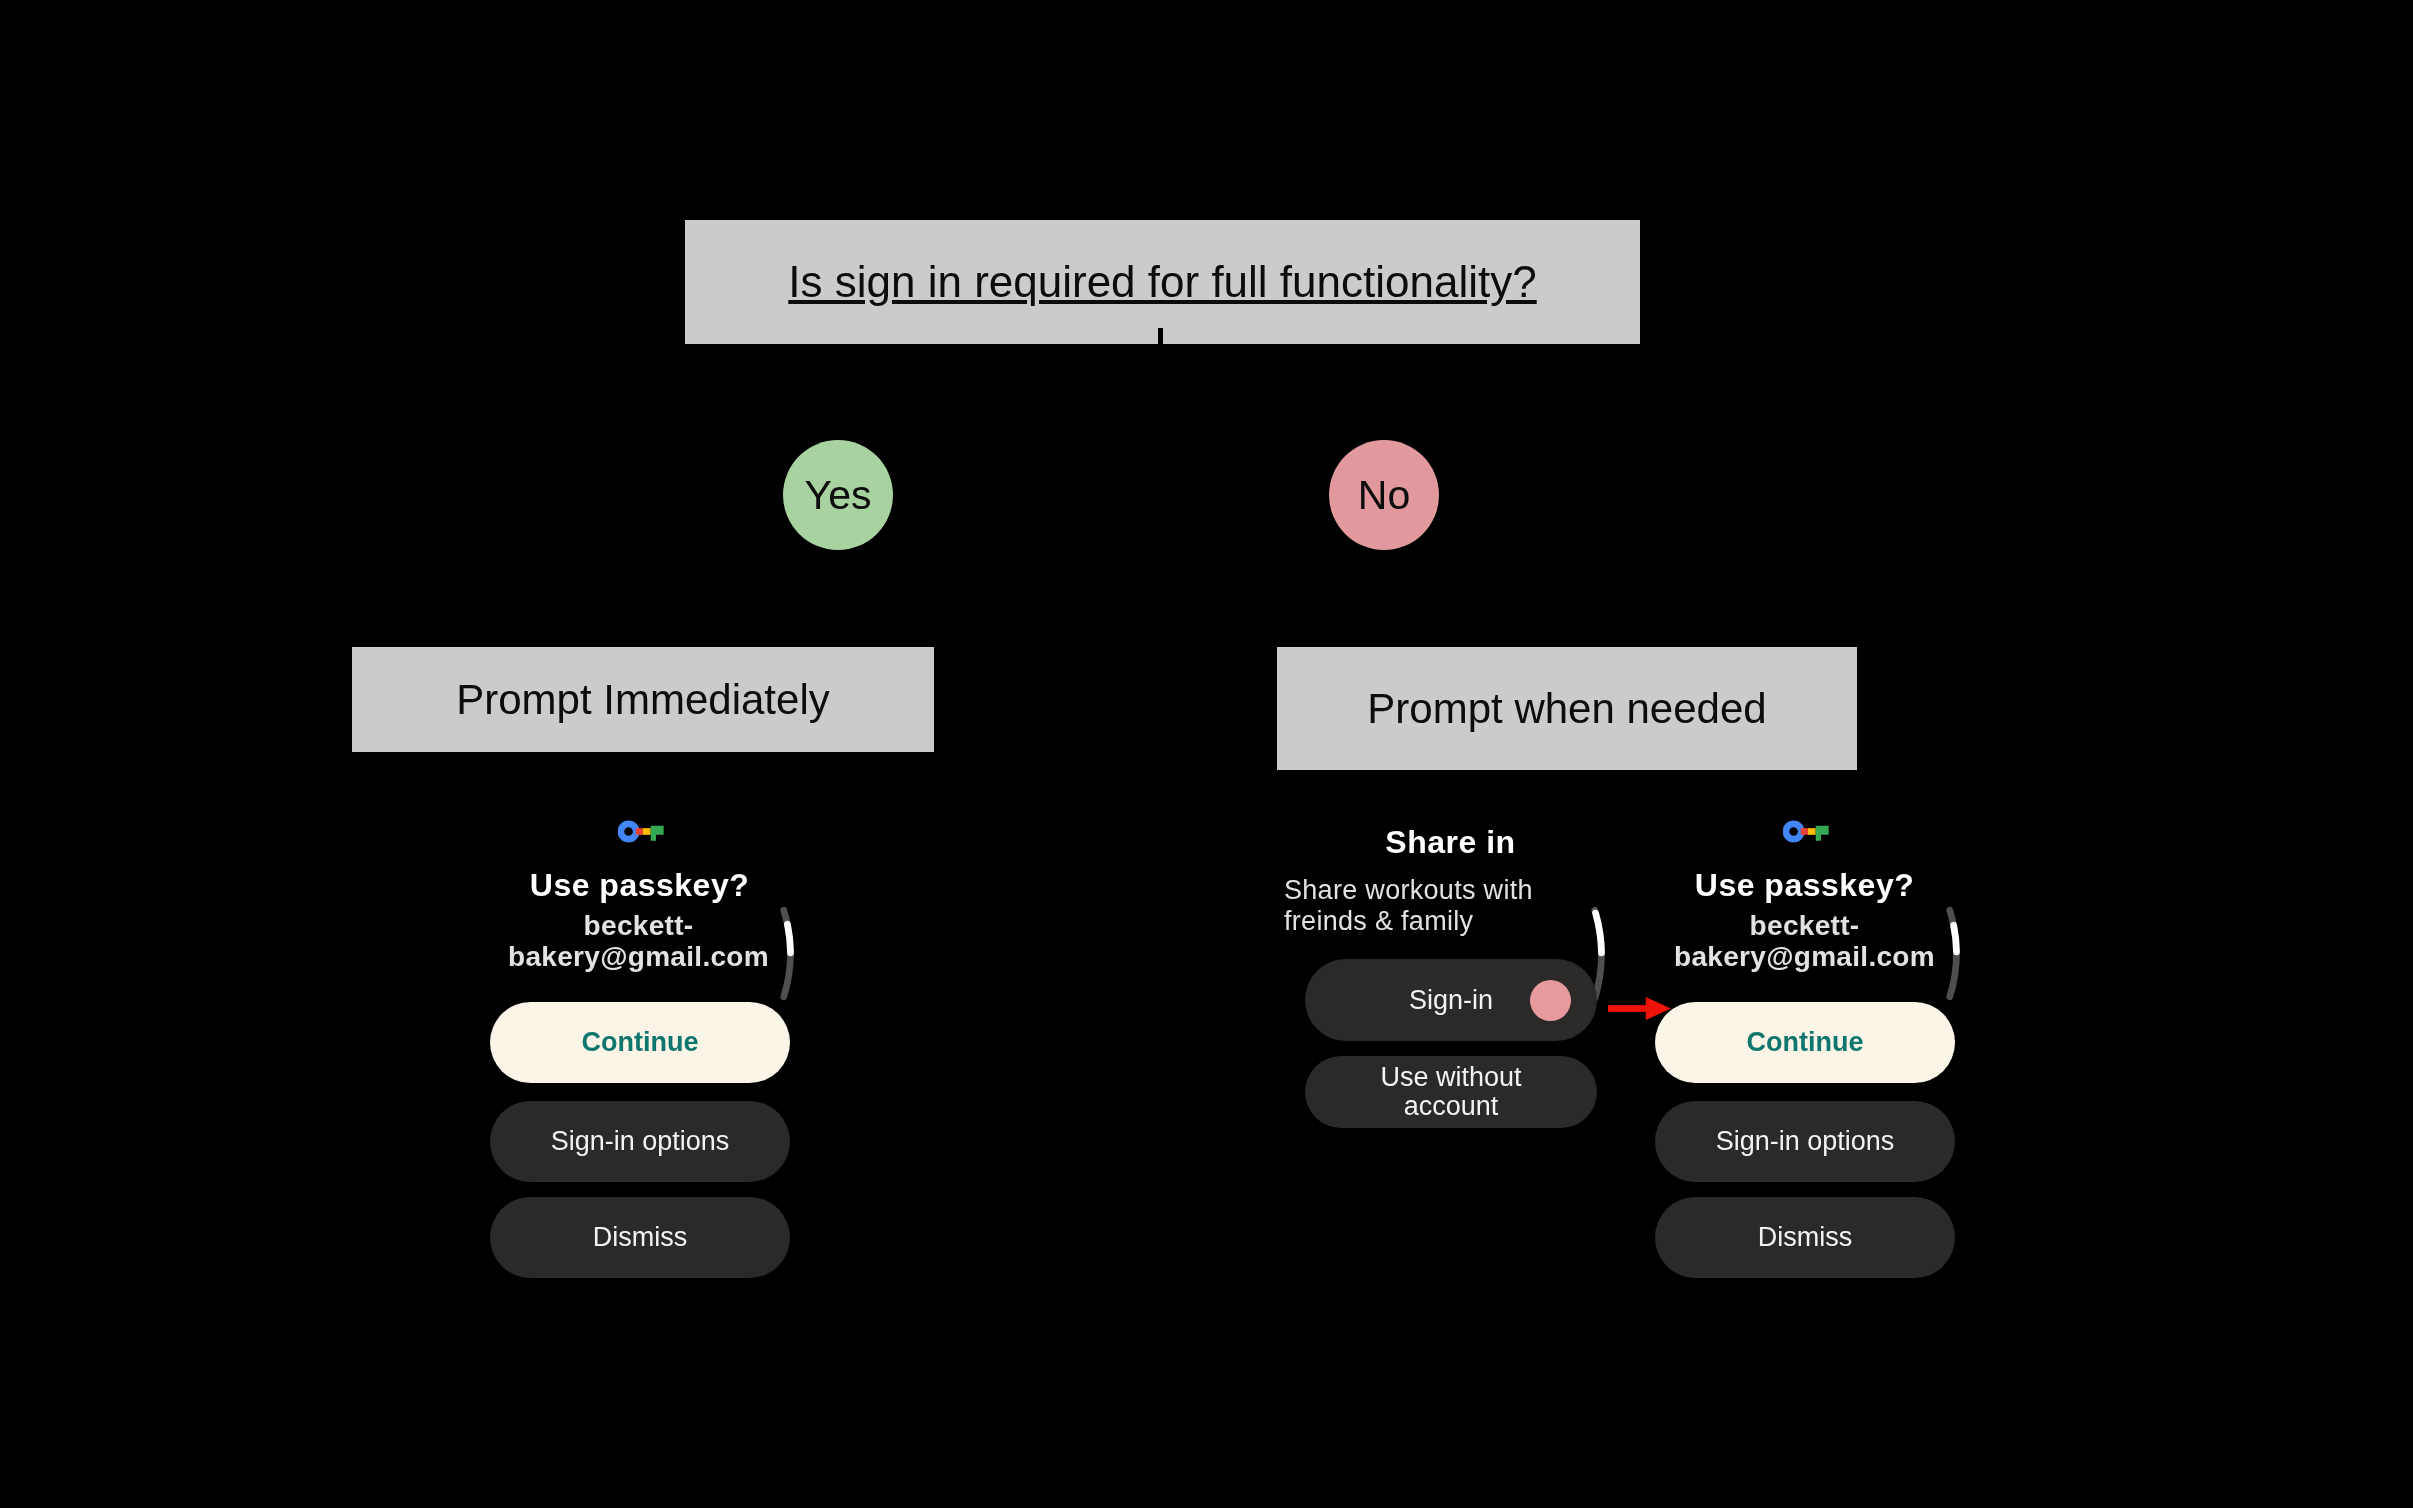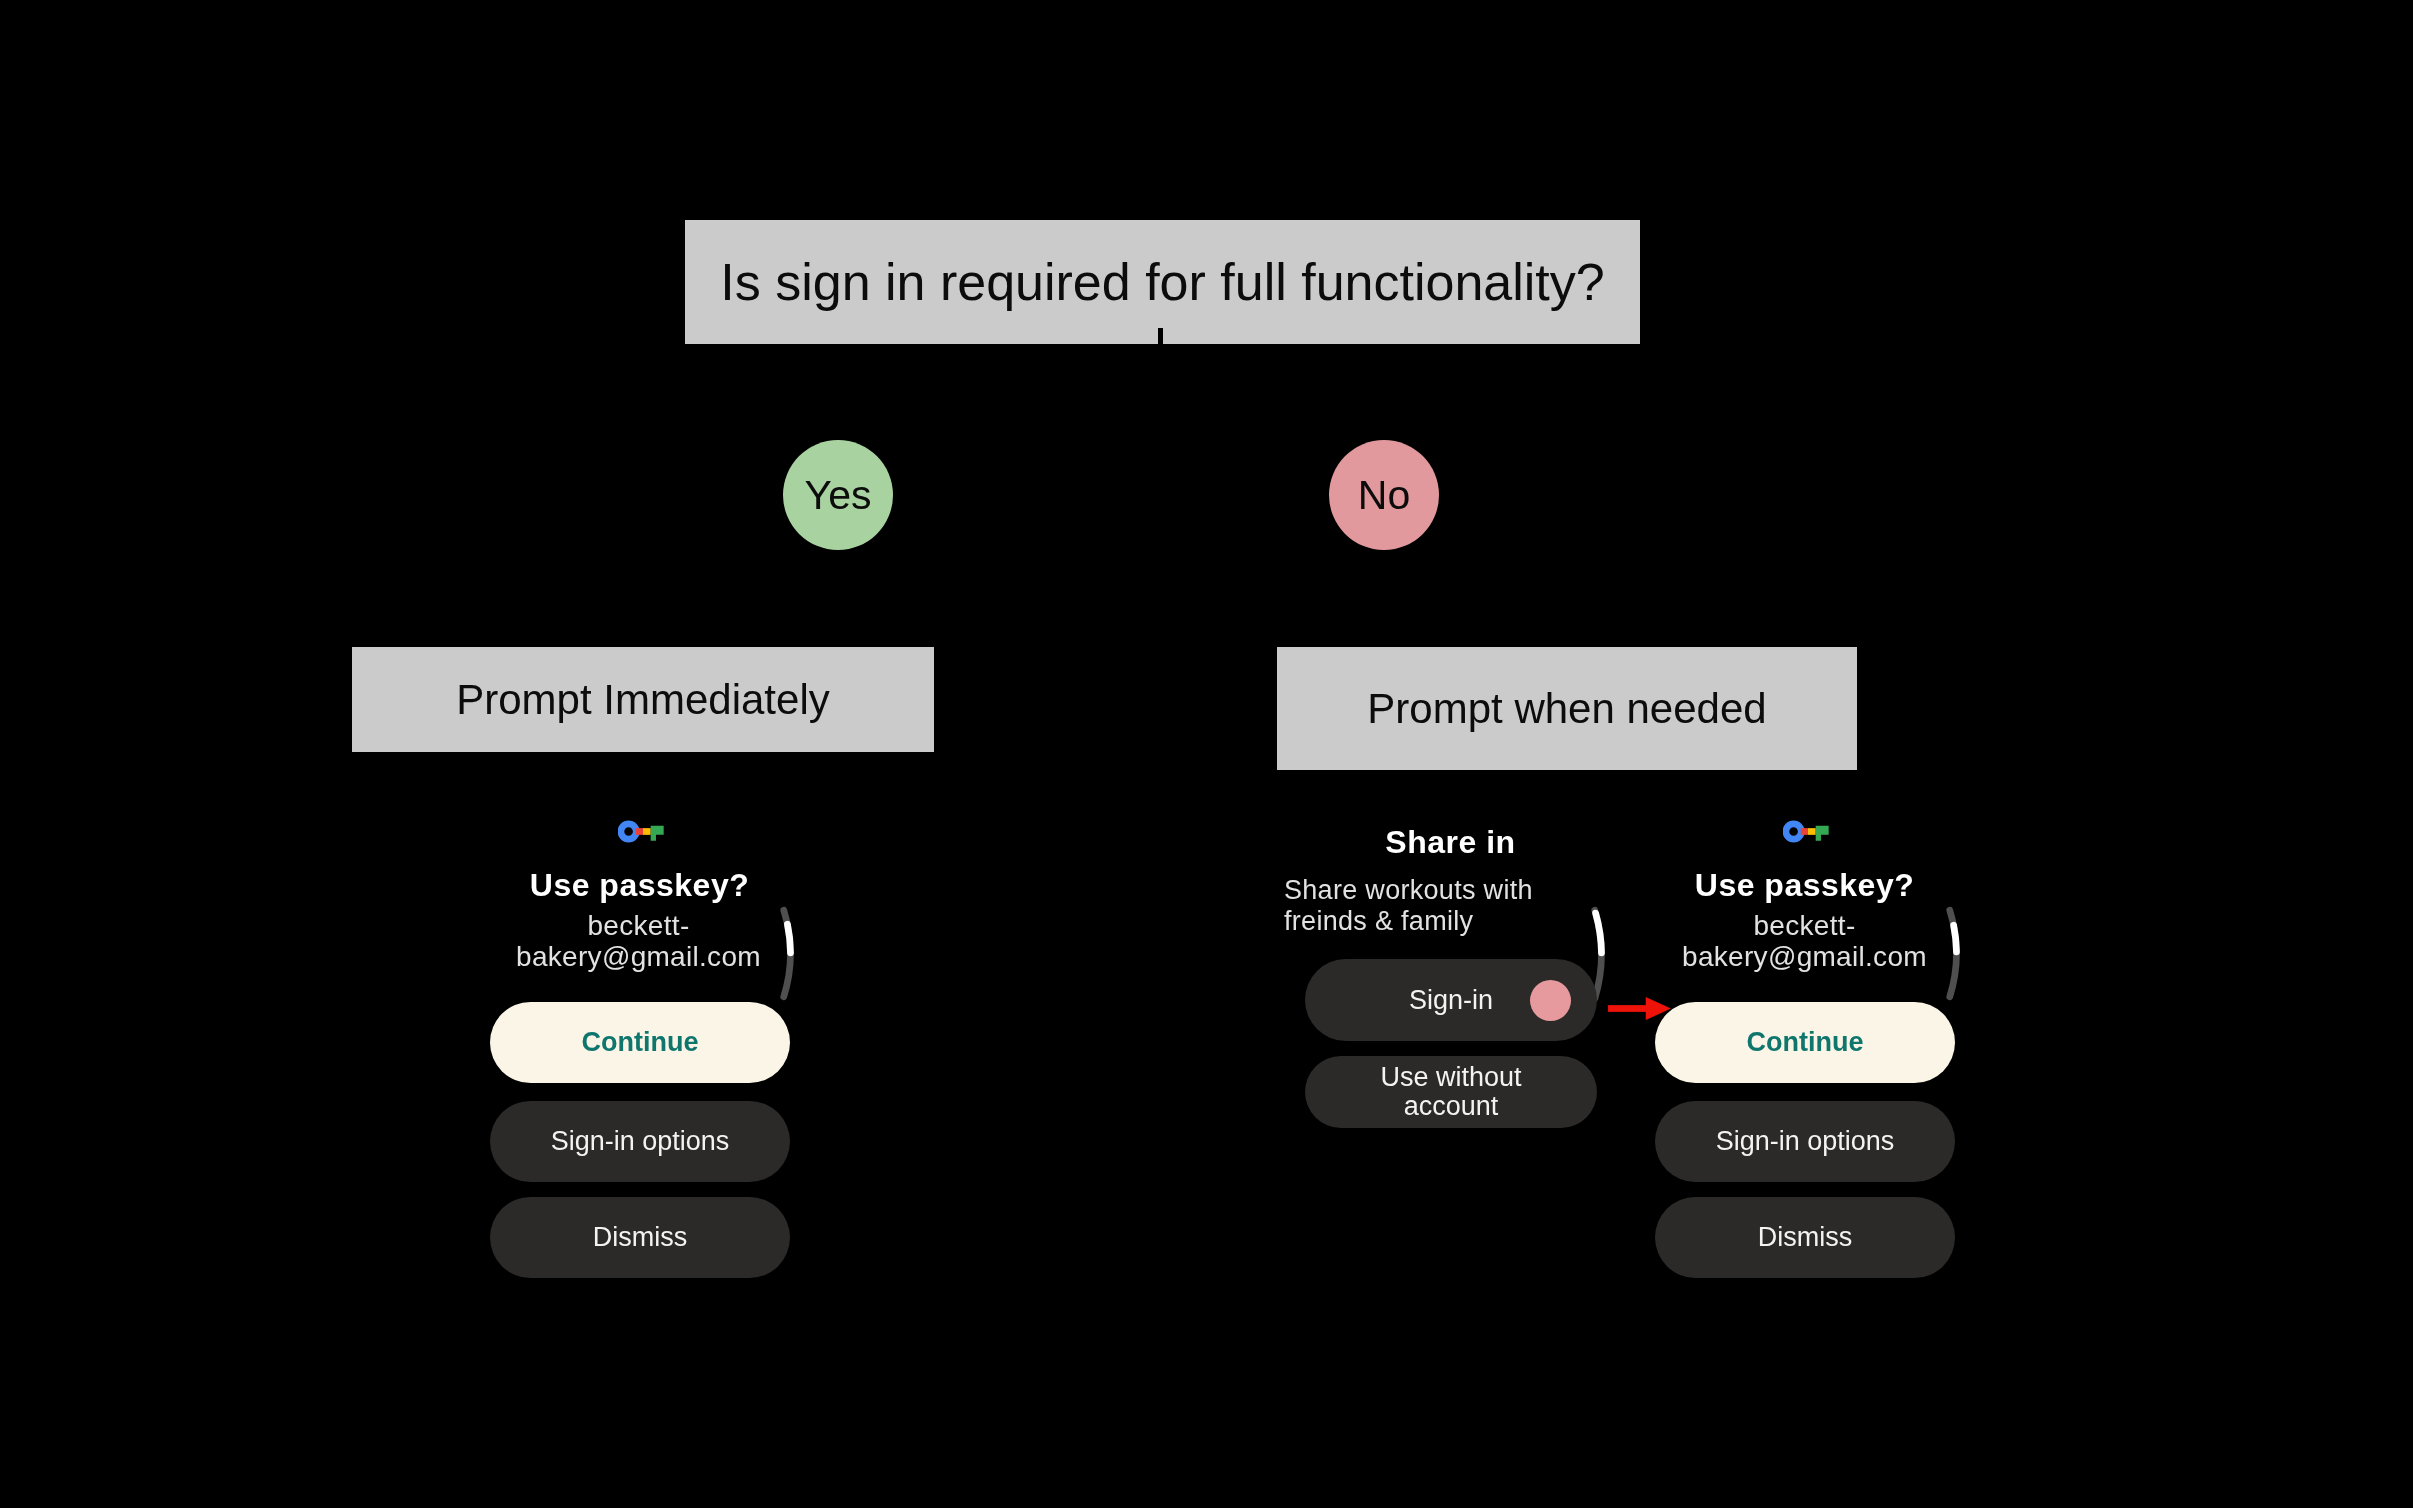--- a/index.html
+++ b/index.html
@@ -14,33 +14,33 @@
     --email-gray:#e2e2e2;
     --arc-gray:#4f4f4f;
   }
   *{margin:0;padding:0;box-sizing:border-box;}
   html,body{width:2414px;height:1508px;background:var(--bg);overflow:hidden;}
   body{font-family:"Liberation Sans", sans-serif;position:relative;}
   .abs{position:absolute;}
   .center{display:flex;align-items:center;justify-content:center;text-align:center;}
 
   .flow-box{background:var(--box-gray);color:#0c0c0c;}
-  .flow-title{left:685px;top:220px;width:955px;height:124px;font-size:52px;}
+  .flow-title{left:685px;top:220px;width:955px;height:124px;font-size:44px;text-decoration:underline;}
   .flow-outcome{font-size:42px;}
   .outcome-left{left:352px;top:647px;width:582px;height:105px;}
   .outcome-right{left:1277px;top:647px;width:580px;height:123px;}
 
   .decision-circle{width:110px;height:110px;border-radius:50%;font-size:41px;color:#0c0c0c;}
   .circle-yes{left:783px;top:440px;background:var(--yes-green);}
   .circle-no{left:1329px;top:440px;background:var(--no-pink);}
 
   .tick{width:4.8px;background:#000;}
 
   .watch-title{font-size:32px;font-weight:600;color:#ffffff;letter-spacing:0.5px;}
-  .watch-sub{font-size:28px;font-weight:400;color:var(--email-gray);line-height:31px;letter-spacing:0.3px;}
+  .watch-sub{font-size:28px;font-weight:700;color:var(--email-gray);line-height:31px;letter-spacing:0.3px;}
   .pill{border-radius:42px;font-size:27px;font-weight:500;line-height:29px;cursor:pointer;border:none;}
   .pill-cream{background:var(--cream);color:#0f766e;font-weight:bold;}
   .pill-dark{background:var(--btn-dark);color:#f3f3f3;text-align:right;}
 
   .tap-circle{width:41px;height:41px;border-radius:50%;background:var(--tap-pink);}
 </style>
 </head>
 <body>
 
 <div class="abs center flow-box flow-title">

